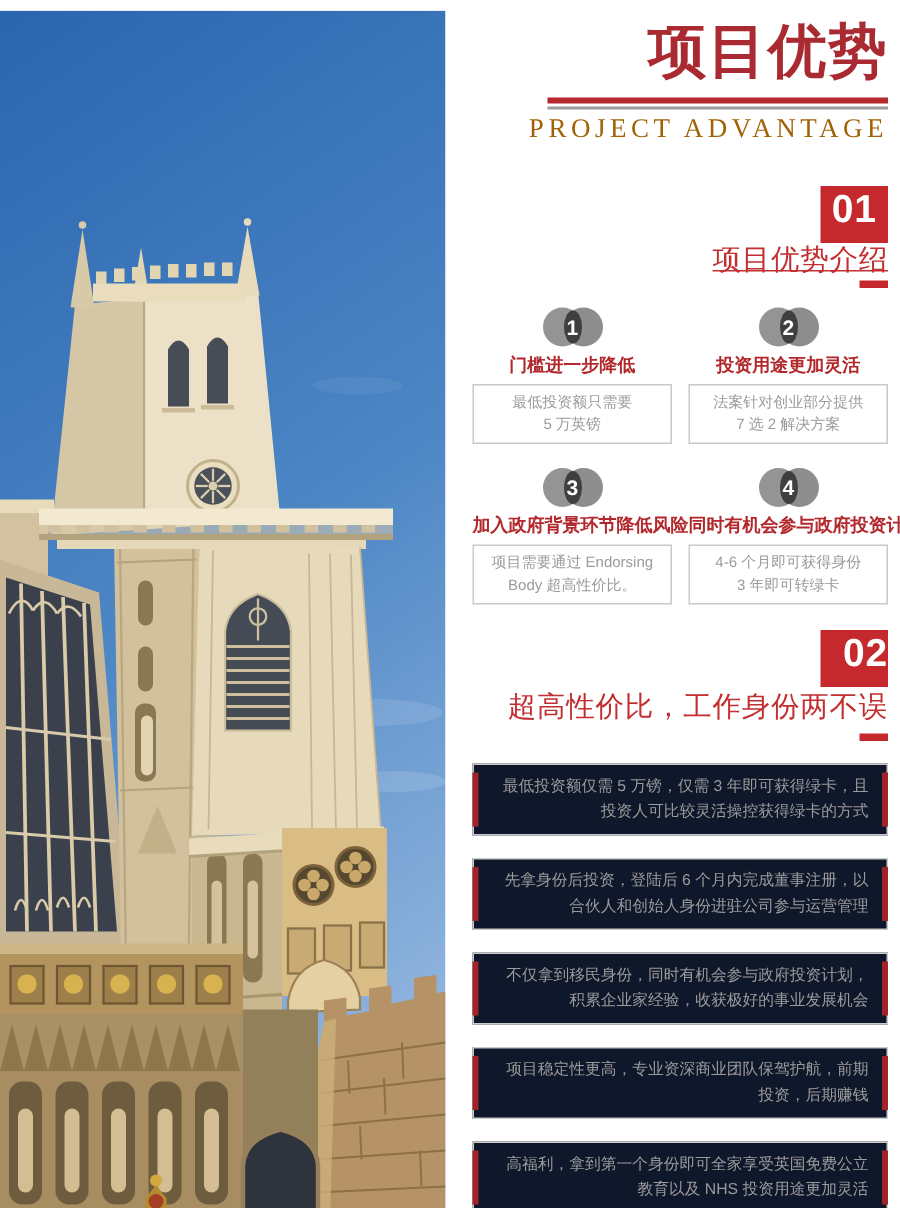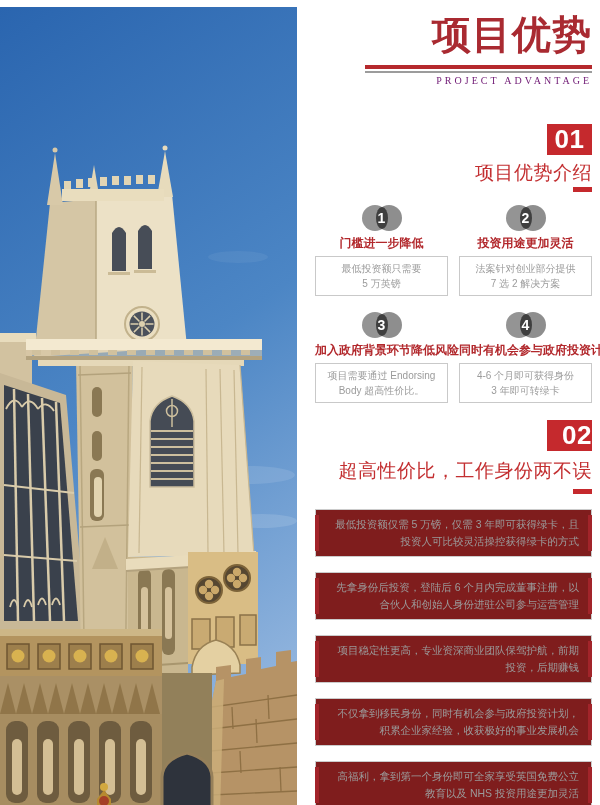--- a/index.html
+++ b/index.html
@@ -21,36 +21,36 @@
     font-family:"Liberation Serif","DejaVu Serif",serif;
     font-weight:bold; font-size:39px; line-height:1.15;
     color:#a92a31; letter-spacing:1px;
   }
   .hd-rule { position:absolute; top:58px; left:50px; right:0; }
   .hd-rule .r1 { height:4px; background:#b5292d; }
   .hd-rule .r2 { height:2px; background:#9c9c9c; margin-top:2px; }
   .hd-sub {
     position:absolute; top:68px; right:0; white-space:nowrap;
     font-family:"Liberation Serif","DejaVu Serif",serif;
-    font-size:10px; color:#701a75; letter-spacing:3px;text-align:center;
+    font-size:18px; color:#a16207; letter-spacing:3px;text-align:center;
   }
 
   .num-badge {
-    position:absolute; right:0; width:45px; height:31px;
+    position:absolute; right:0; width:45px; height:38px;
     background:#c5292d; color:#ffffff; text-align:center;
     font-size:26px; font-weight:bold; line-height:31px; letter-spacing:0.5px;
   }
   #badge-01 { top:117px; }
   #badge-02 { top:413px;text-align:right; }
 
   .sec-title {
     position:absolute; right:0; white-space:nowrap;
     color:#c32f31; font-size:19px; letter-spacing:0.5px;
   }
-  #sec1-title { top:153px; }
+  #sec1-title { top:153px;text-decoration:underline; }
   #sec2-title { top:451px; }
 
   .sec-dash { position:absolute; right:0; width:19px; height:5px; background:#c5292d; }
   #dash-01 { top:180px; }
   #dash-02 { top:482px; }
 
   
   .features {
     position:absolute; top:197px; left:0; width:277px;
     display:flex; flex-wrap:wrap; justify-content:space-between;
@@ -67,21 +67,21 @@
     font-weight:bold; font-size:12px; color:#b2282c; white-space:nowrap;
   }
   .fbox {
     margin-top:4px; border:1px solid #c9c9c9; background:#ffffff;
     padding:4px 7px; color:#9b9b9b; font-size:10px; line-height:15px;
   }
 
   
   .points { position:absolute; top:502px; left:0; width:277px; }
   .point {
-    position:relative; border:1px solid #cbcbcb; background:#7f1d1d;
+    position:relative; border:1px solid #cbcbcb; background:#0f172a;
     padding:6px 12px; margin-bottom:15px;
     color:#9b9b9b; font-size:10.5px; line-height:17px; text-align:right;
   }
   .point::before, .point::after {
     content:""; position:absolute; top:5px; bottom:5px; width:4px; background:#a2242a;
   }
   .point::before { left:-1px; }
   .point::after  { right:-1px; }
 </style>
 </head>
@@ -428,19 +428,19 @@
 
     </div>
 
     <div class="num-badge" id="badge-02">02</div>
     <div class="sec-title" id="sec2-title">超高性价比，工作身份两不误</div>
     <div class="sec-dash" id="dash-02"></div>
 
     <div class="points">
       <div class="point">最低投资额仅需 5 万镑，仅需 3 年即可获得绿卡，且投资人可比较灵活操控获得绿卡的方式</div>
       <div class="point">先拿身份后投资，登陆后 6 个月内完成董事注册，以合伙人和创始人身份进驻公司参与运营管理</div>
+      <div class="point">不仅拿到移民身份，同时有机会参与政府投资计划，积累企业家经验，收获极好的事业发展机会</div>
       <div class="point">项目稳定性更高，专业资深商业团队保驾护航，前期投资，后期赚钱</div>
-      <div class="point">不仅拿到移民身份，同时有机会参与政府投资计划，积累企业家经验，收获极好的事业发展机会</div>
       <div class="point">高福利，拿到第一个身份即可全家享受英国免费公立教育以及 NHS 投资用途更加灵活</div>
     </div>
 
   </div>
 </div>
 
 </body></html>

